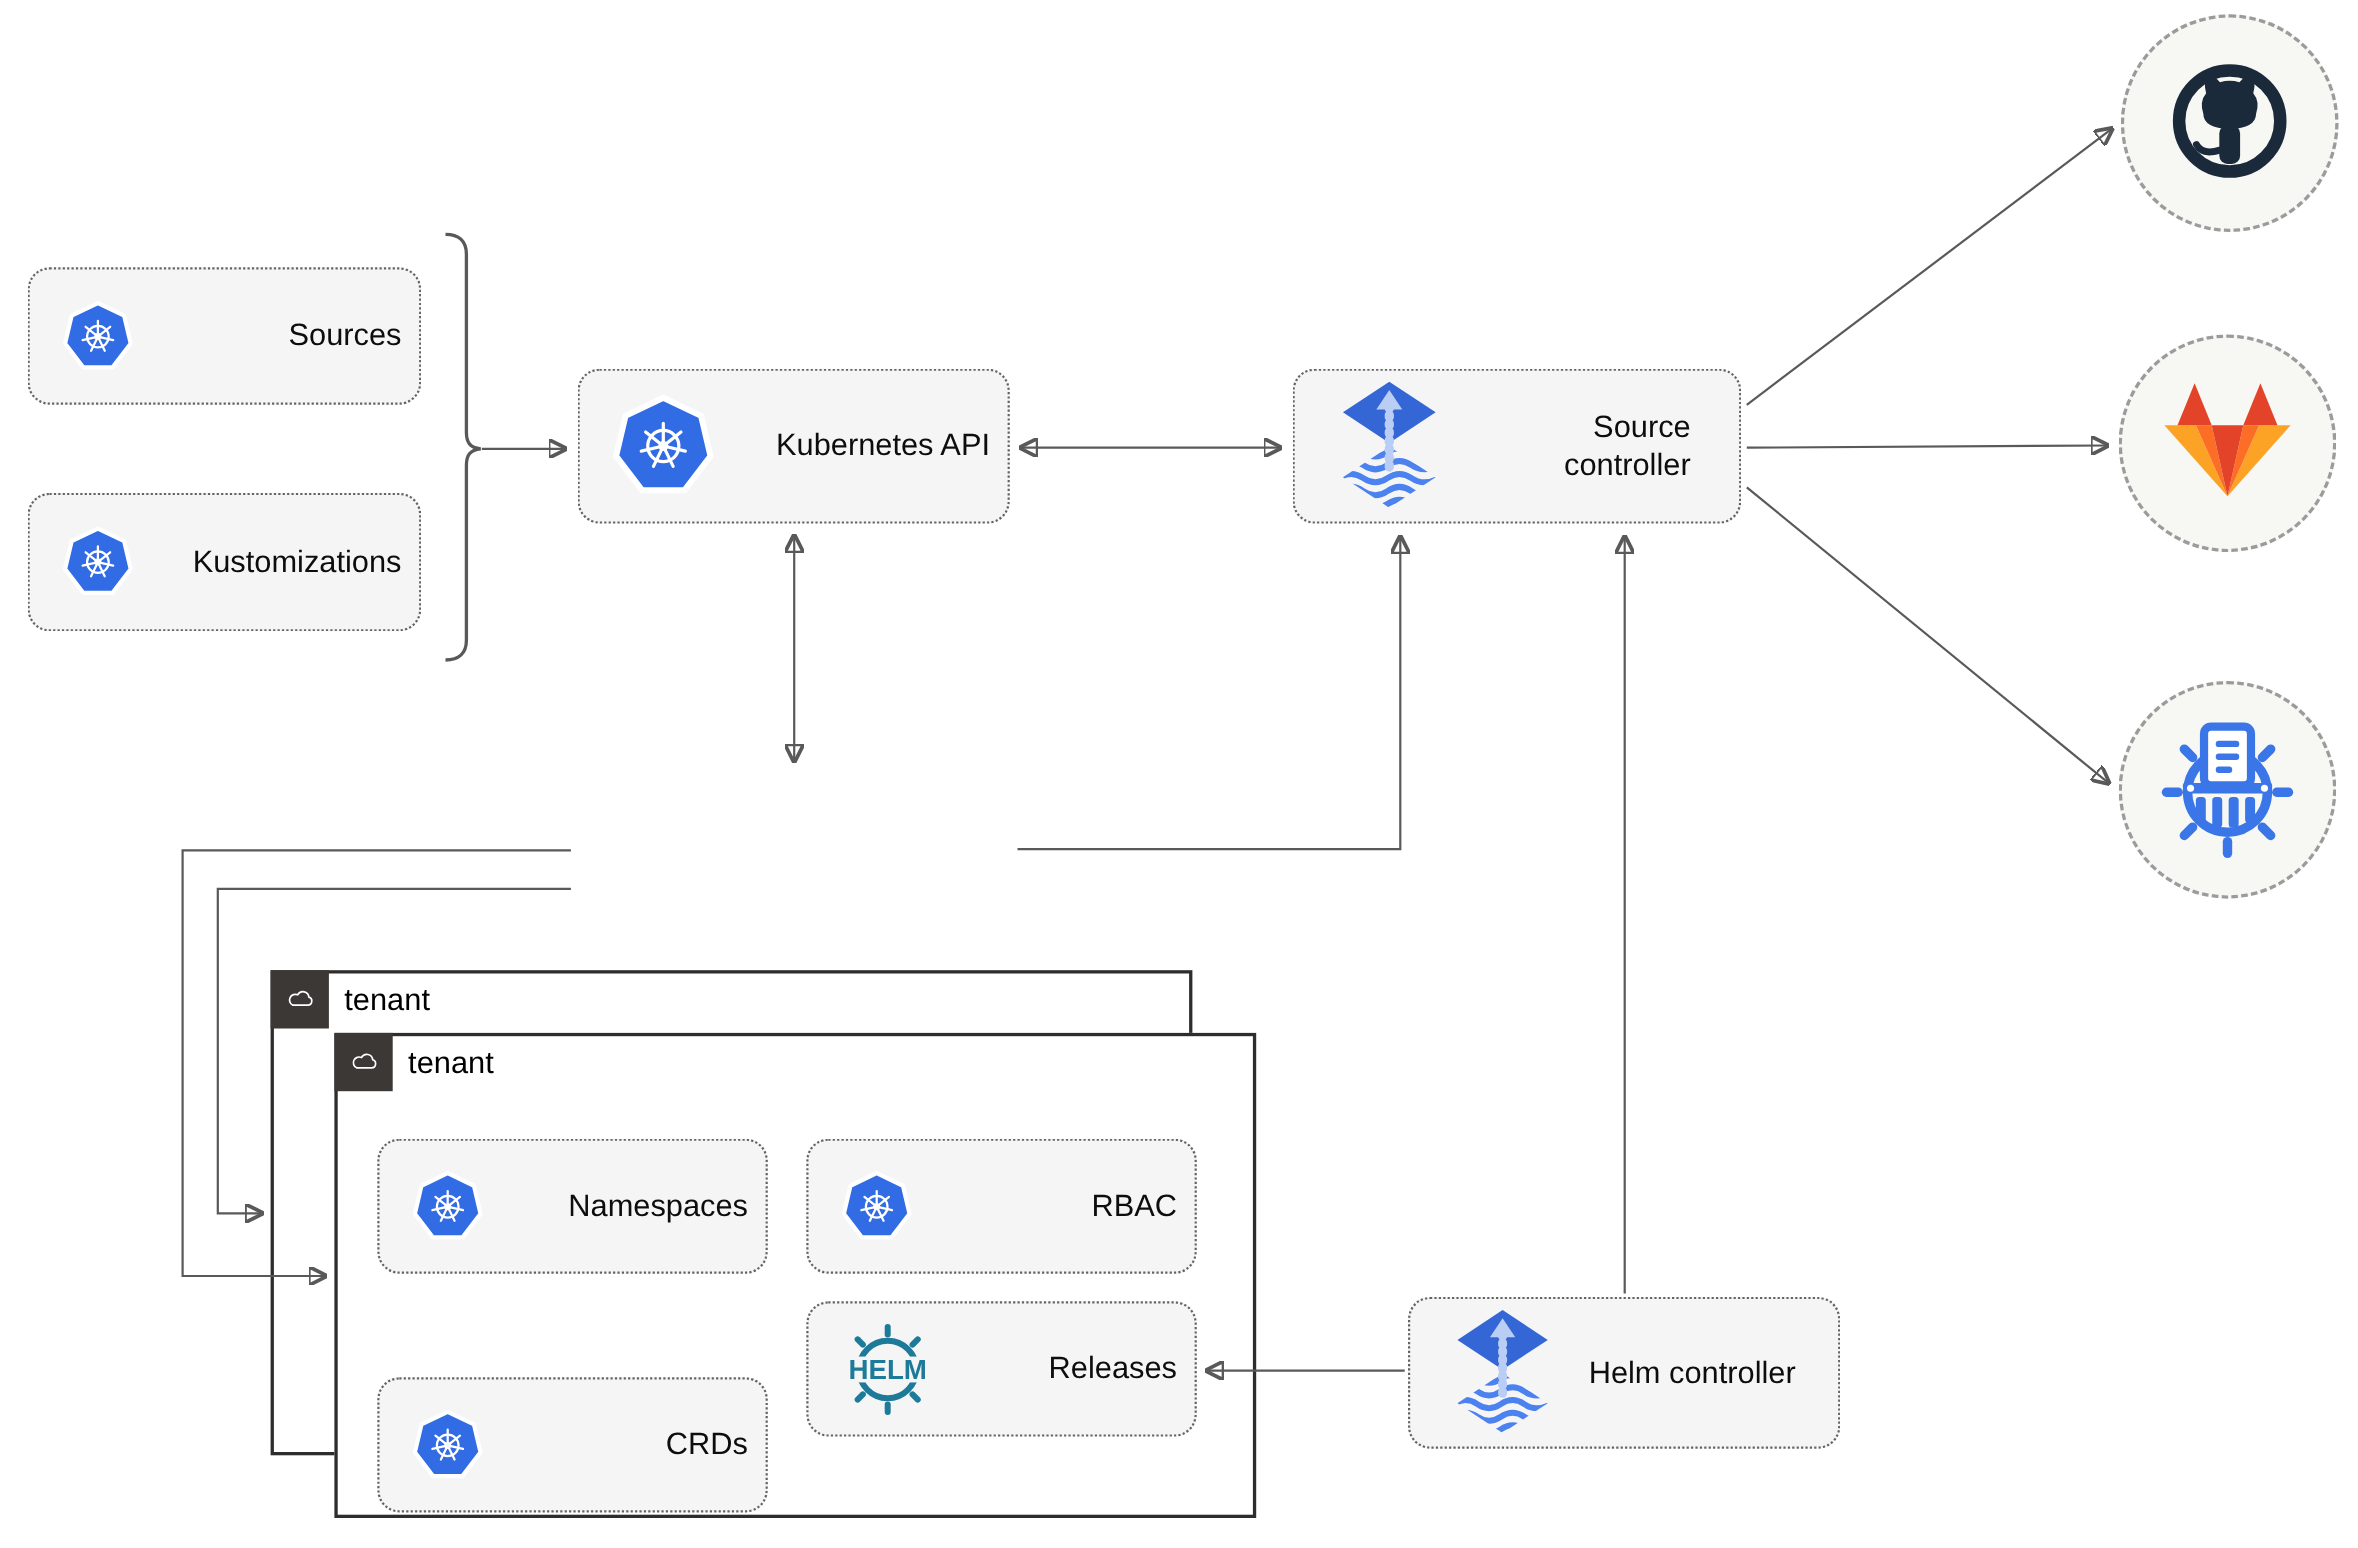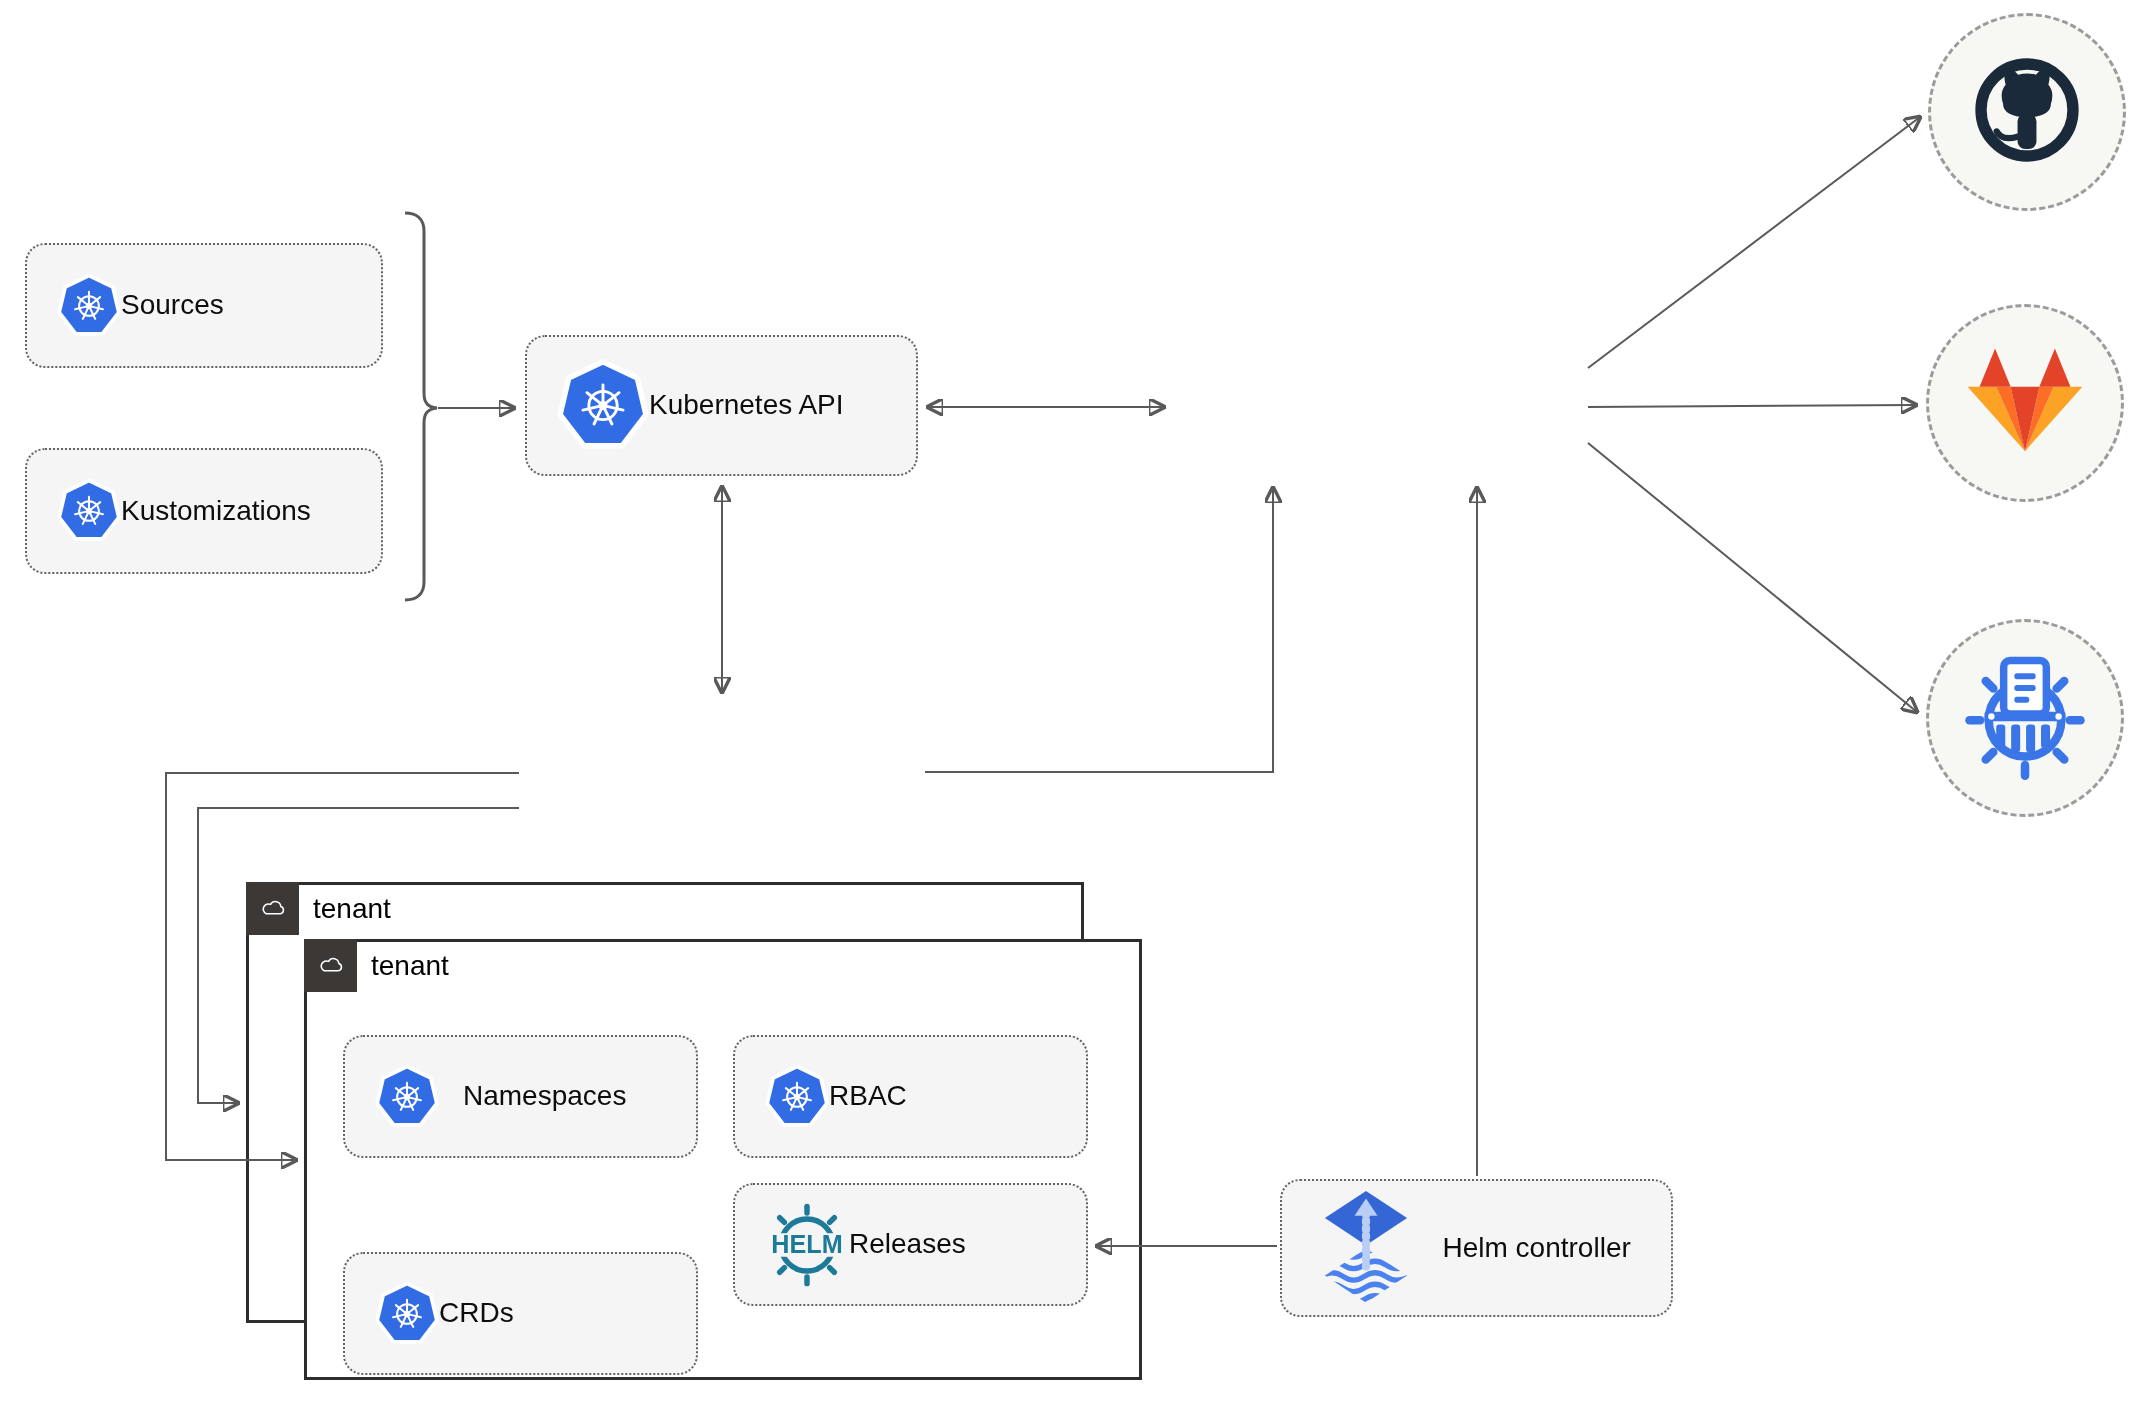--- a/index.html
+++ b/index.html
@@ -2,21 +2,21 @@
 <html><head>
 <meta charset="utf-8">
 <style>
   html,body{margin:0;padding:0;background:#ffffff;}
   body{font-family:"Liberation Sans", sans-serif; color:#111;}
   .canvas{position:relative;width:2144px;height:1407px;background:#fff;overflow:hidden;}
 
   
   .dotted-box{position:absolute;background:#f5f5f5;border:2px dotted #636363;border-radius:20px;
     display:flex;align-items:center;box-sizing:border-box;padding:0 16px 0 30px;}
-  .dotted-box .nlabel{flex:1;text-align:left;font-size:28px;color:#0d0d0d;line-height:1.22;}
+  .dotted-box .nlabel{flex:1;text-align:right;font-size:28px;color:#0d0d0d;line-height:1.22;}
   .two-line .nlabel{max-width:190px;margin:0 auto;}
   .icon-wrap{flex:0 0 auto;display:flex;align-items:center;justify-content:flex-end;}
 
   .box-sources        {left:25px;  top:243px;  width:358px; height:125px;}
   .box-kustomizations {left:25px;  top:448px;  width:358px; height:126px;}
   .box-k8s-api        {left:525px; top:335px;  width:393px; height:141px;}
   .box-source-ctrl    {left:1175px;top:335px;  width:408px; height:141px;}
   .box-kustomize-ctrl {left:523px; top:703px;  width:399px; height:139px;}
   .box-helm-ctrl      {left:1280px;top:1179px; width:393px; height:138px;}
   .box-namespaces     {left:343px; top:1035px; width:355px; height:123px;gap:24px;}
@@ -173,20 +173,28 @@
 
   <div class="dotted-box box-k8s-api">
     <span class="icon-wrap">
       <svg width="92" height="95">
           <use href="#sym-k8s" width="92" height="95"></use>
         </svg>
       </span>
     <span class="nlabel">Kubernetes API</span>
   </div>
 
+  <div class="dotted-box box-source-ctrl two-line">
+    <span class="icon-wrap">
+      <svg width="112" height="118">
+          <use href="#sym-flux" width="112" height="118"></use>
+        </svg>
+      </span>
+    <span class="nlabel">Source controller</span>
+  </div>
 
 
   <div class="dotted-box box-helm-ctrl two-line">
     <span class="icon-wrap">
       <svg width="108" height="115">
           <use href="#sym-flux" width="108" height="115"></use>
         </svg>
       </span>
     <span class="nlabel">Helm controller</span>
   </div>

